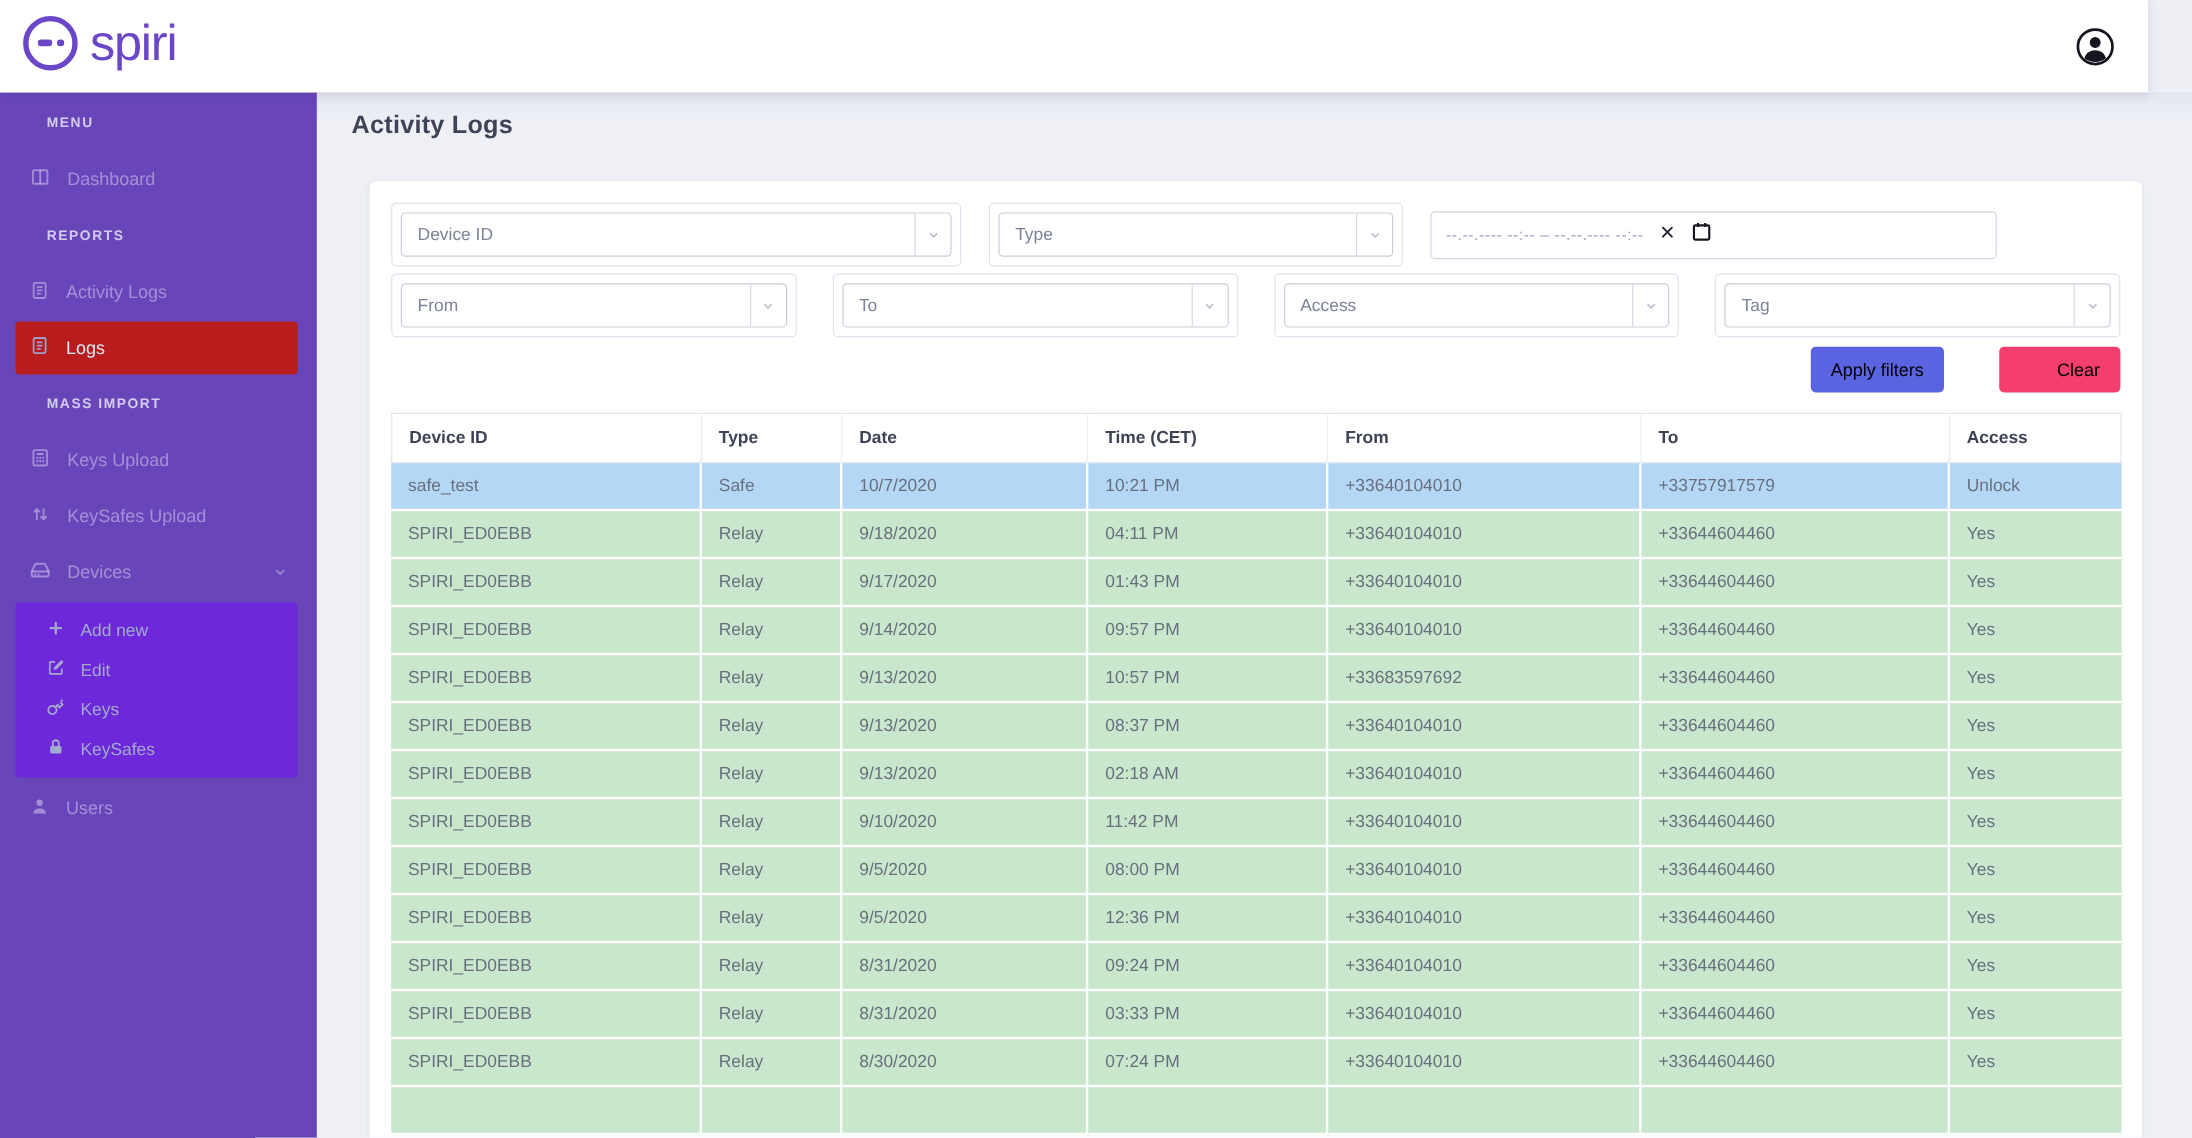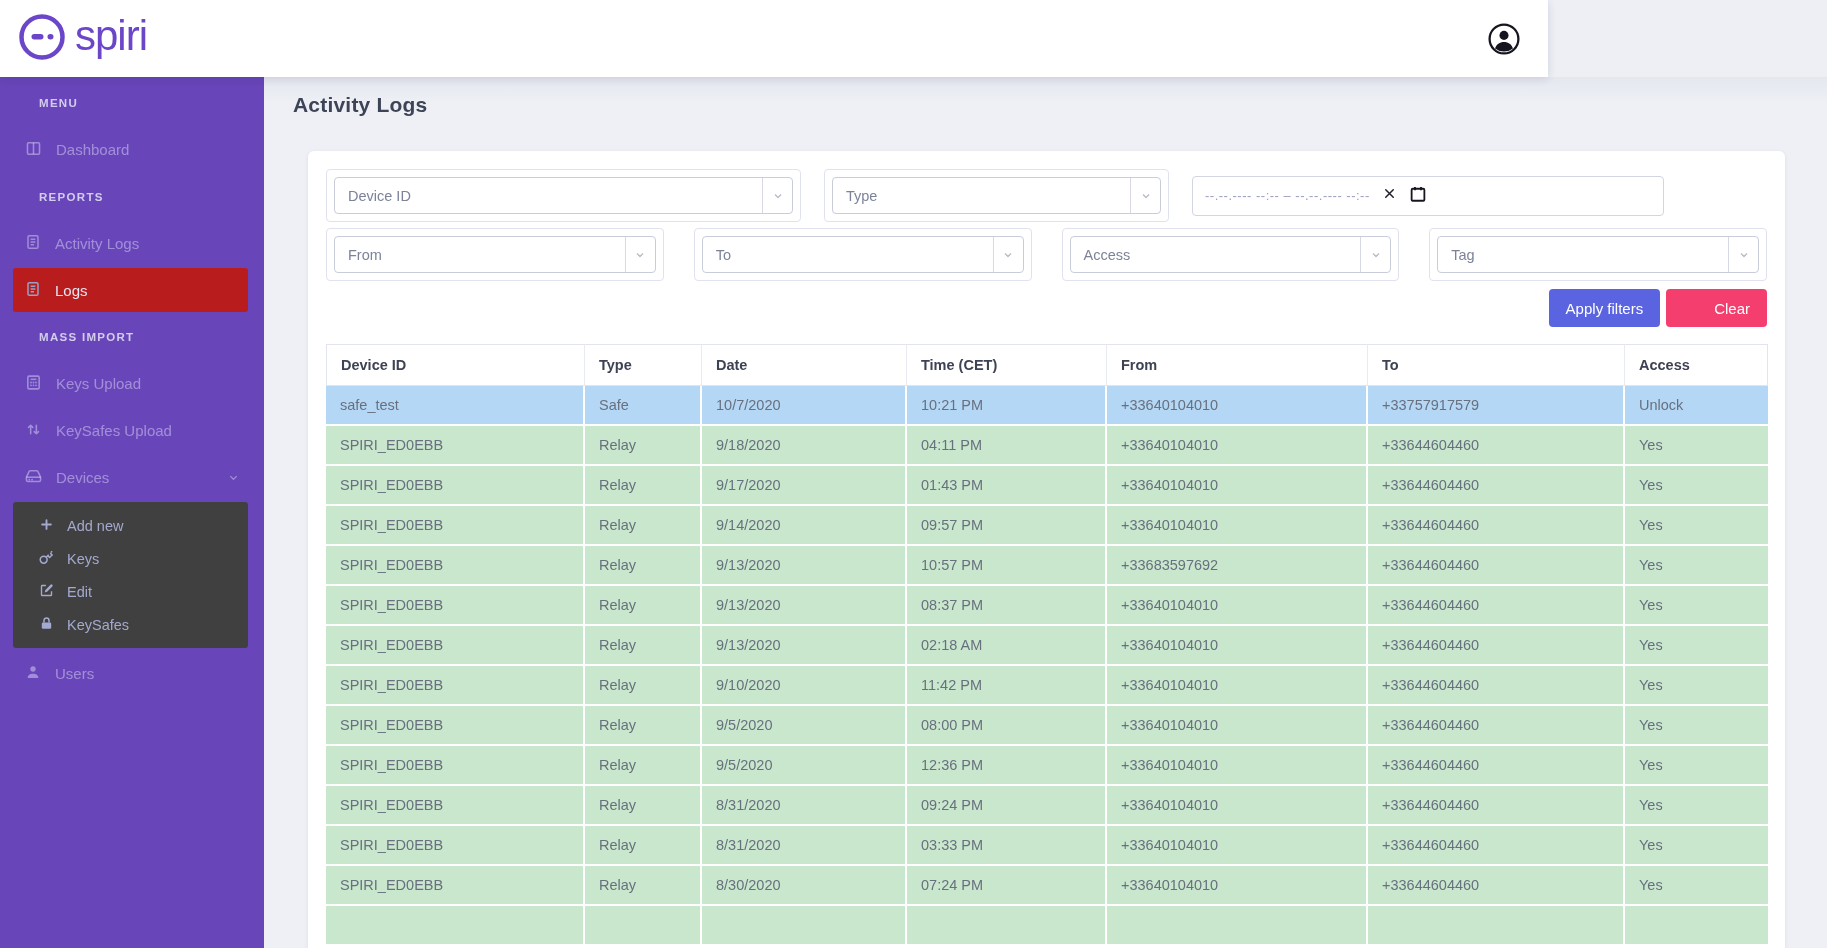--- a/index.html
+++ b/index.html
@@ -1,37 +1,37 @@
 <!DOCTYPE html>
 <html><head>
 <meta charset="utf-8">
 <style>
   * { margin:0; padding:0; box-sizing:border-box; }
   html,body { width:1827px; height:948px; overflow:hidden; font-family:"Liberation Sans", sans-serif; background:#edeff5; }
 
   
-  .topbar { position:absolute; left:0; top:0; width:1548px; height:77px; background:#ffffff;
+  .topbar { position:absolute; left:0; top:0; width:1790px; height:77px; background:#ffffff;
             box-shadow:0 2px 8px rgba(40,45,90,.14); display:flex; align-items:center;
             padding:0 28px 0 18px; z-index:30; }
   .logo { display:flex; align-items:center; gap:9px; }
   .logo-text { font-size:42px; font-weight:500; color:#6b46c8; letter-spacing:-1px; line-height:1; position:relative; top:-3px; }
   .avatar-btn { margin-left:auto; width:32px; height:32px; cursor:pointer; }
 
   
   .sidebar { position:absolute; left:0; top:77px; width:264px; height:871px; background:#6845b9; padding-top:2px; z-index:10; }
   .side-label { height:47px; display:flex; align-items:center; padding:0 39px; font-size:11.5px;
                 font-weight:700; letter-spacing:1.3px; color:rgba(236,237,250,.8); }
   .side-item { height:47px; display:flex; align-items:center; gap:14px; padding:0 25px;
                font-size:15px; color:rgba(228,226,250,.47); cursor:pointer;text-align:right; }
   .side-item svg, .sub-item svg { flex:0 0 auto; }
   .side-item.active { background:#b91c1c; margin:1px 16px 1px 13px; padding:0 12px; height:44px;
                       border-radius:3px; color:#e3e6f4; }
   .side-item.active svg { color:#9ba1c6; }
   .chev-right { margin-left:auto; color:rgba(228,226,250,.45); }
-  .submenu { background:#404040; margin:1px 16px 2px 13px; border-radius:3px; padding:7px 0; }
+  .submenu { background:#6d28d9; margin:1px 16px 2px 13px; border-radius:3px; padding:7px 0; }
   .sub-item { height:33px; display:flex; align-items:center; gap:13px; padding:0 12px 0 26px;
               font-size:14.5px; color:#a3a9cf; cursor:pointer; }
 
   
   .main { position:absolute; left:264px; top:77px; width:1563px; height:871px;
           background:linear-gradient(180deg,#e5e7ef 0,#eef0f6 26px,#eef0f6 100%); overflow:hidden; }
   .page-title { margin:16px 0 0 29px; font-size:21px; font-weight:700; color:#3e4457; letter-spacing:.2px; }
   .card { margin:34px 42px 0 44px; height:1000px; background:#ffffff; border-radius:6px;
           box-shadow:0 1px 4px rgba(50,55,95,.08); padding:18px; }
 
@@ -43,22 +43,22 @@
   .frow2 .filter-outer { flex:1; }
   .select { border:1px solid #c9cdd9; border-radius:4px; height:37px; display:flex; align-items:center;
             color:#7c8398; font-size:14.5px; background:#fff; cursor:pointer; }
   .select .ph { flex:1; padding-left:13px; white-space:nowrap; overflow:hidden; }
   .select .chev { width:30px; align-self:stretch; border-left:1px solid #d7dae4; display:flex;
                   align-items:center; justify-content:center; color:#b7bbc9; }
   .date-input { width:472px; height:40px; border:1px solid #d2d5e2; border-radius:4px; background:#fff;
                 display:flex; align-items:center; padding:0 12px; gap:12px; cursor:text; }
   .date-ph { color:#9aa1bd; font-size:13px; letter-spacing:.5px; white-space:nowrap; }
   .btn-row { display:flex; justify-content:flex-end; gap:6px; margin-top:8px; }
-  .btn { height:38px; border:none; border-radius:4px; color:#ffffff; font-size:15px;
-         font-family:"Liberation Sans",sans-serif; cursor:pointer; padding:0 17px; }
+  .btn { height:38px; border:none; border-radius:4px; color:#000000; font-size:15px;
+         font-family:"Liberation Sans",sans-serif; cursor:pointer; padding:0 17px;margin-left:40px; }
   .btn-apply { background:#5a63e0; }
   .btn-clear { background:#f43f6e;padding-left:48px; }
 
   
   table { width:100%; margin-top:17px; border-collapse:separate; border-spacing:0; table-layout:fixed; }
   th { height:42px; background:#fff; border-top:1px solid #e2e5ee; border-bottom:1px solid #e2e5ee;
        border-right:1px solid #e9ebf3; text-align:left; padding-left:14px; font-size:14.5px;
        color:#3d4254; font-weight:700; }
   th:first-child { border-left:1px solid #e2e5ee; }
   th:last-child  { border-right:1px solid #e2e5ee; }
@@ -154,31 +154,31 @@
   </div>
 
   <div class="submenu">
     <div class="sub-item">
       <span><svg width="15" height="15" viewBox="0 0 24 24" fill="none" stroke="currentColor" stroke-width="3" stroke-linecap="round">
             <path d="M12 5v14M5 12h14"></path>
           </svg></span>
       <span>Add new</span>
     </div>
     <div class="sub-item">
-      <span><svg width="15" height="15" viewBox="0 0 24 24" fill="none" stroke="currentColor" stroke-width="2.4">
-            <path d="M21 2l-2 2m-7.6 7.6a5.5 5.5 0 1 1-7.8 7.8 5.5 5.5 0 0 1 7.8-7.8zm0 0L15.5 7.5m-1.5 1.5 3 3L21 8l-3-3"></path>
-          </svg></span>
-      <span>Keys</span>
-    </div>
-    <div class="sub-item">
       <span><svg width="15" height="15" viewBox="0 0 24 24" fill="none" stroke="currentColor" stroke-width="2.2">
             <path d="M11 4H5a1 1 0 0 0-1 1v14a1 1 0 0 0 1 1h14a1 1 0 0 0 1-1v-6"></path>
             <path d="M18.4 2.6a2 2 0 0 1 2.9 2.9L13 13.8 9 15l1.2-4z" fill="currentColor" stroke="none"></path>
           </svg></span>
       <span>Edit</span>
+    </div>
+    <div class="sub-item">
+      <span><svg width="15" height="15" viewBox="0 0 24 24" fill="none" stroke="currentColor" stroke-width="2.4">
+            <path d="M21 2l-2 2m-7.6 7.6a5.5 5.5 0 1 1-7.8 7.8 5.5 5.5 0 0 1 7.8-7.8zm0 0L15.5 7.5m-1.5 1.5 3 3L21 8l-3-3"></path>
+          </svg></span>
+      <span>Keys</span>
     </div>
     <div class="sub-item">
       <span><svg width="15" height="15" viewBox="0 0 24 24">
             <rect x="4.5" y="10.5" width="15" height="10" rx="2" fill="currentColor"></rect>
             <path d="M8 10.5V7a4 4 0 0 1 8 0v3.5" fill="none" stroke="currentColor" stroke-width="2.4"></path>
           </svg></span>
       <span>KeySafes</span>
     </div>
   </div>
 

